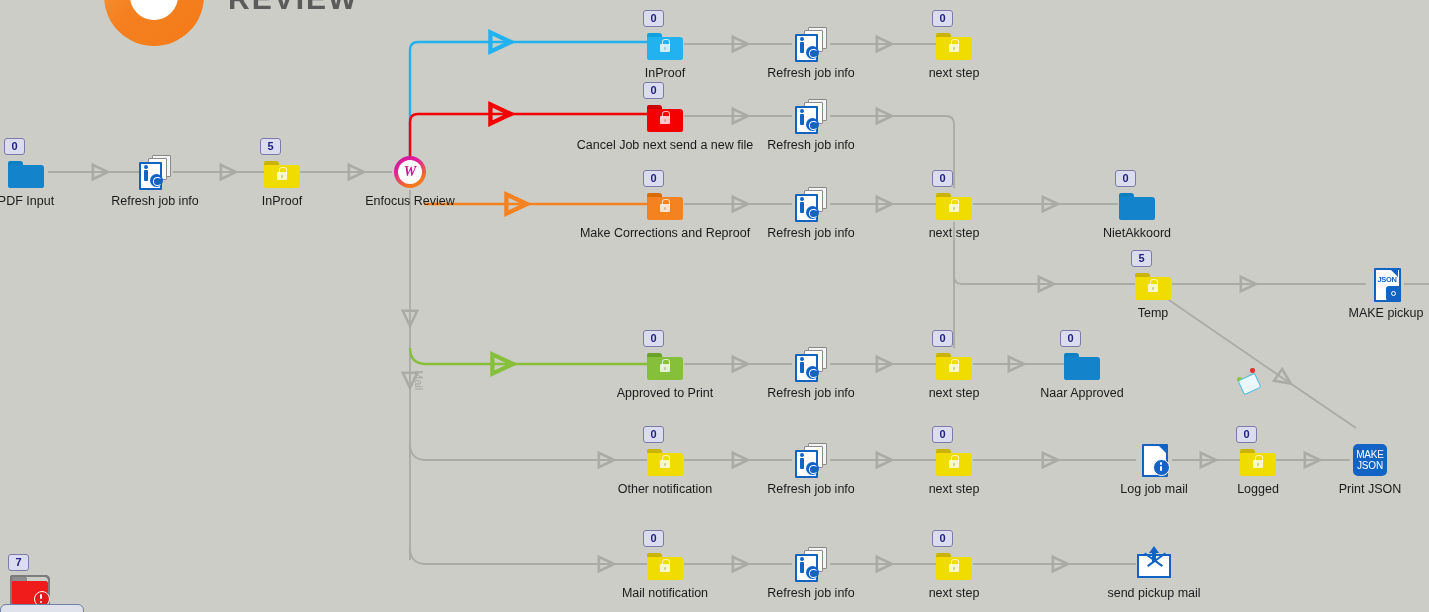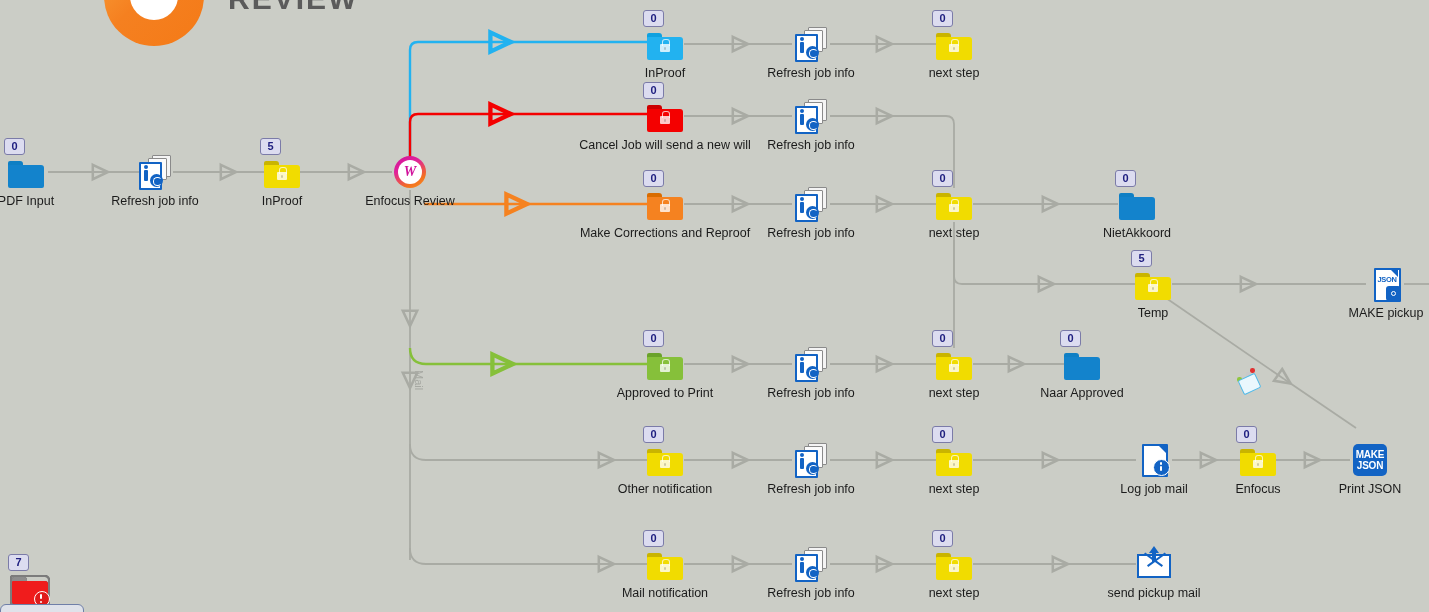--- a/index.html
+++ b/index.html
@@ -144,21 +144,21 @@
     content:"";position:absolute;left:4.8px;top:4.8px;width:5.4px;height:5.4px;border-radius:50%;
     border:1.8px solid #fff;box-sizing:border-box;
   }
 
   
   .makejson{
     position:relative;width:34px;height:32px;border-radius:5px;background:#1263c4;
     display:flex;flex-direction:column;align-items:center;justify-content:center;
   }
   .makejson span{
-    display:block;color:#fff;font-weight:bold;font-size:10px;line-height:11px;
+    display:block;color:#fff;font-weight:normal;font-size:10px;line-height:11px;
     letter-spacing:-0.2px;font-family:"Liberation Sans", sans-serif;
   }
 
   
   .mailenv{position:relative;width:34px;height:28px;}
   .mailenv .env{
     position:absolute;left:0;top:4px;width:34px;height:24px;background:#fff;
     border:2px solid #1263c4;box-sizing:border-box;
   }
   .mailenv .v1,.mailenv .v2{
@@ -487,21 +487,21 @@
         <div class="glyph" style="display:flex;align-items:center;justify-content:center;">
           <div class="folder f-red">
             <div class="tab"></div>
             <div class="body"></div>
             <div class="lock">
               <div class="shackle"></div>
               <div class="box"></div>
             </div>
           </div>
         </div>
-        <div class="label">Cancel Job will send a new will</div>
+        <div class="label">Cancel Job next send a new file</div>
       </div>
       <div class="node" style="left: 811px; top: 116px;">
         <div class="glyph" style="display:flex;align-items:center;justify-content:center;">
           <div class="docstack">
             <div class="back"></div>
             <div class="back2"></div>
             <div class="front"></div>
             <div class="idot"></div>
             <div class="ibar"></div>
             <div class="circ"></div>
@@ -692,21 +692,21 @@
         <div class="glyph" style="display:flex;align-items:center;justify-content:center;">
           <div class="folder f-yellow">
             <div class="tab"></div>
             <div class="body"></div>
             <div class="lock">
               <div class="shackle"></div>
               <div class="box"></div>
             </div>
           </div>
         </div>
-        <div class="label">Enfocus</div>
+        <div class="label">Logged</div>
       </div>
       <div class="node" style="left: 1370px; top: 460px;">
         <div class="glyph" style="display:flex;align-items:center;justify-content:center;">
           <div class="makejson">
             <span>MAKE</span>
             <span>JSON</span>
           </div>
         </div>
         <div class="label">Print JSON</div>
       </div>

